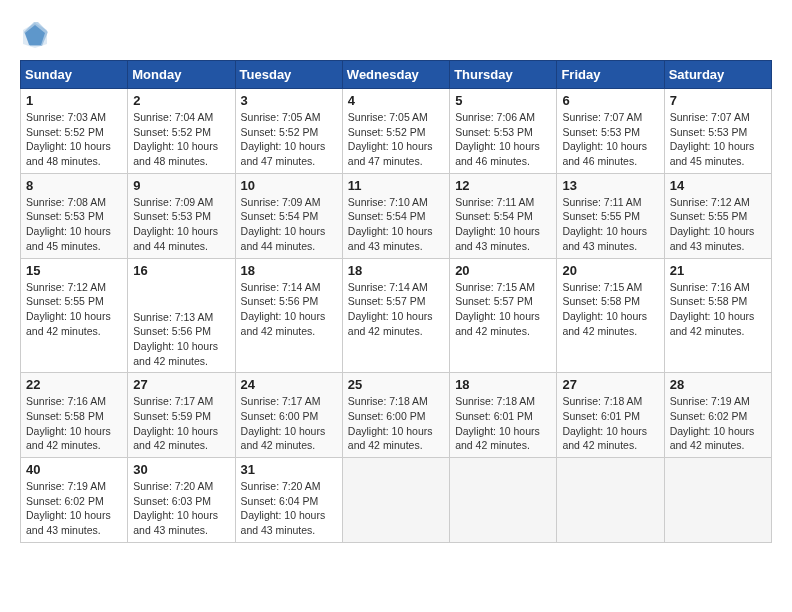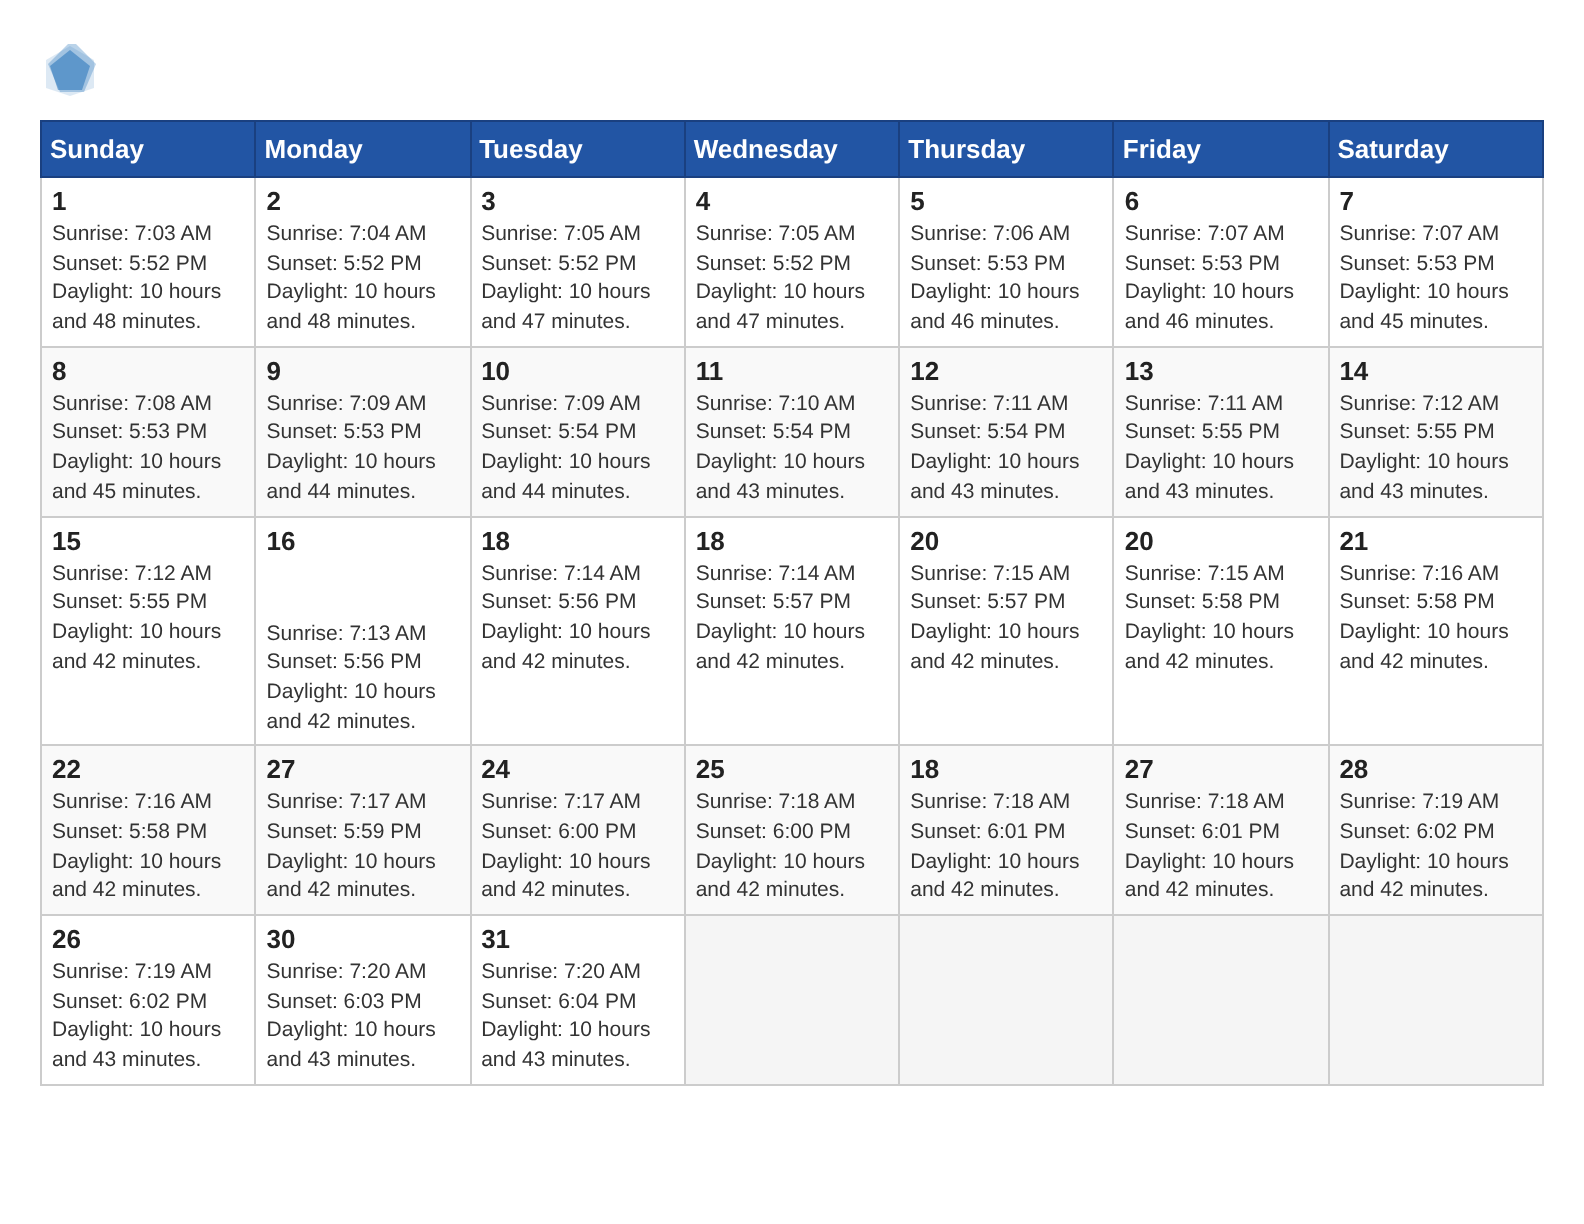--- a/index.html
+++ b/index.html
@@ -318,21 +318,21 @@
         <td>
           <span class="day-num">28</span>
           <div class="day-info" style="white-space: pre-line;">Sunrise: 7:19 AM
 Sunset: 6:02 PM
 Daylight: 10 hours
 and 42 minutes.</div>
         </td>
       </tr>
       <tr>
         <td>
-          <span class="day-num">26</span>
+          <span class="day-num">40</span>
           <div class="day-info" style="white-space: pre-line;">Sunrise: 7:19 AM
 Sunset: 6:02 PM
 Daylight: 10 hours
 and 43 minutes.</div>
         </td>
         <td>
           <span class="day-num">30</span>
           <div class="day-info" style="white-space: pre-line;">Sunrise: 7:20 AM
 Sunset: 6:03 PM
 Daylight: 10 hours

